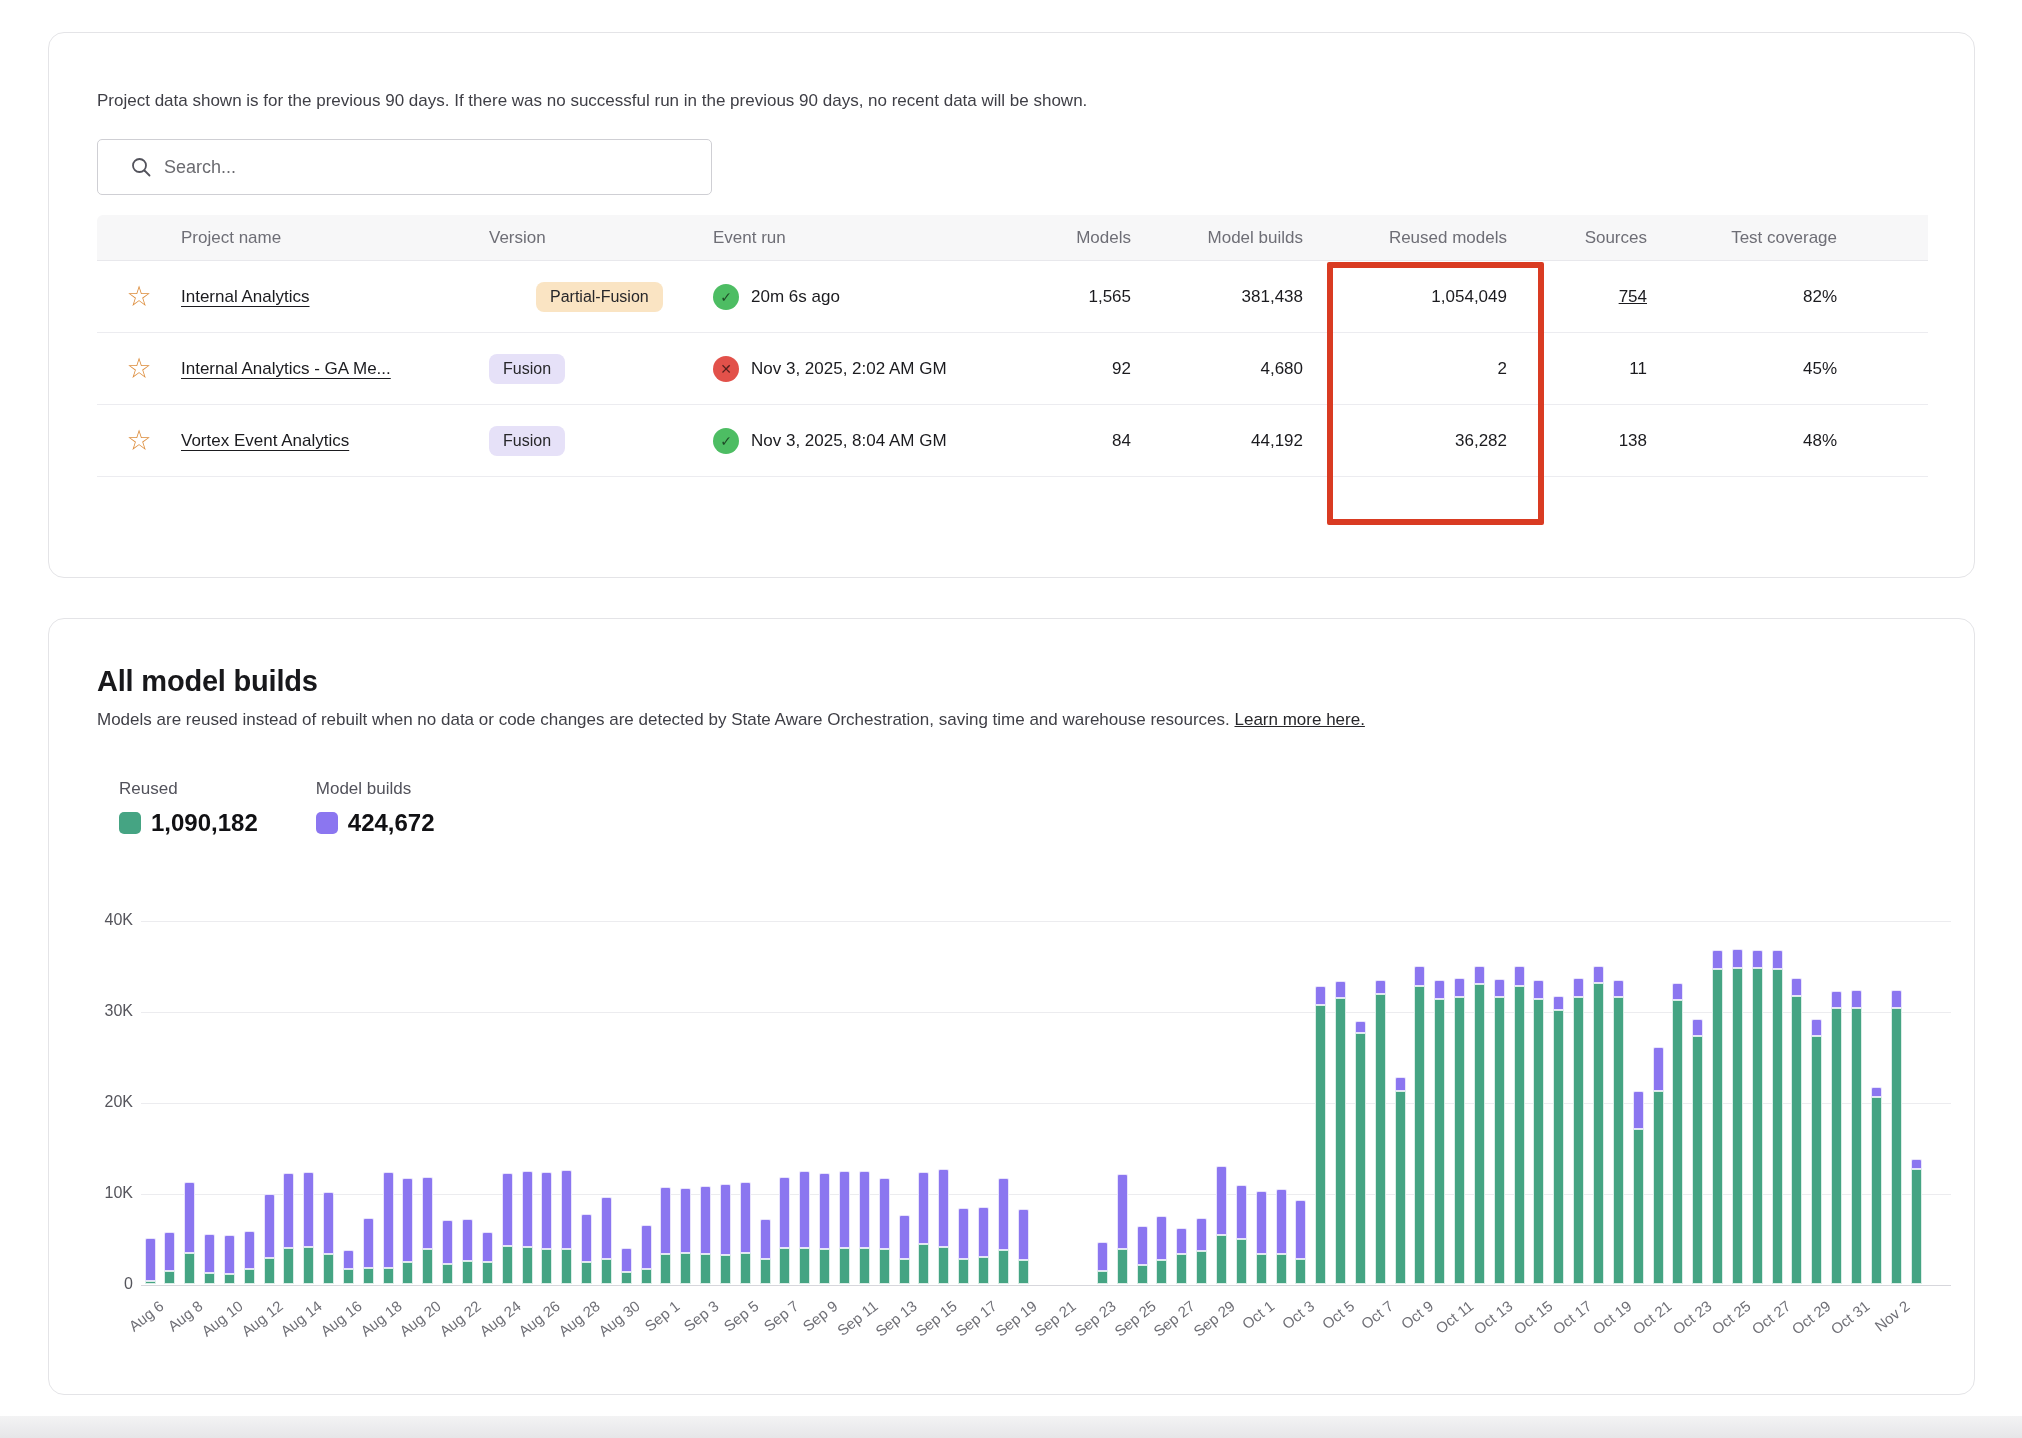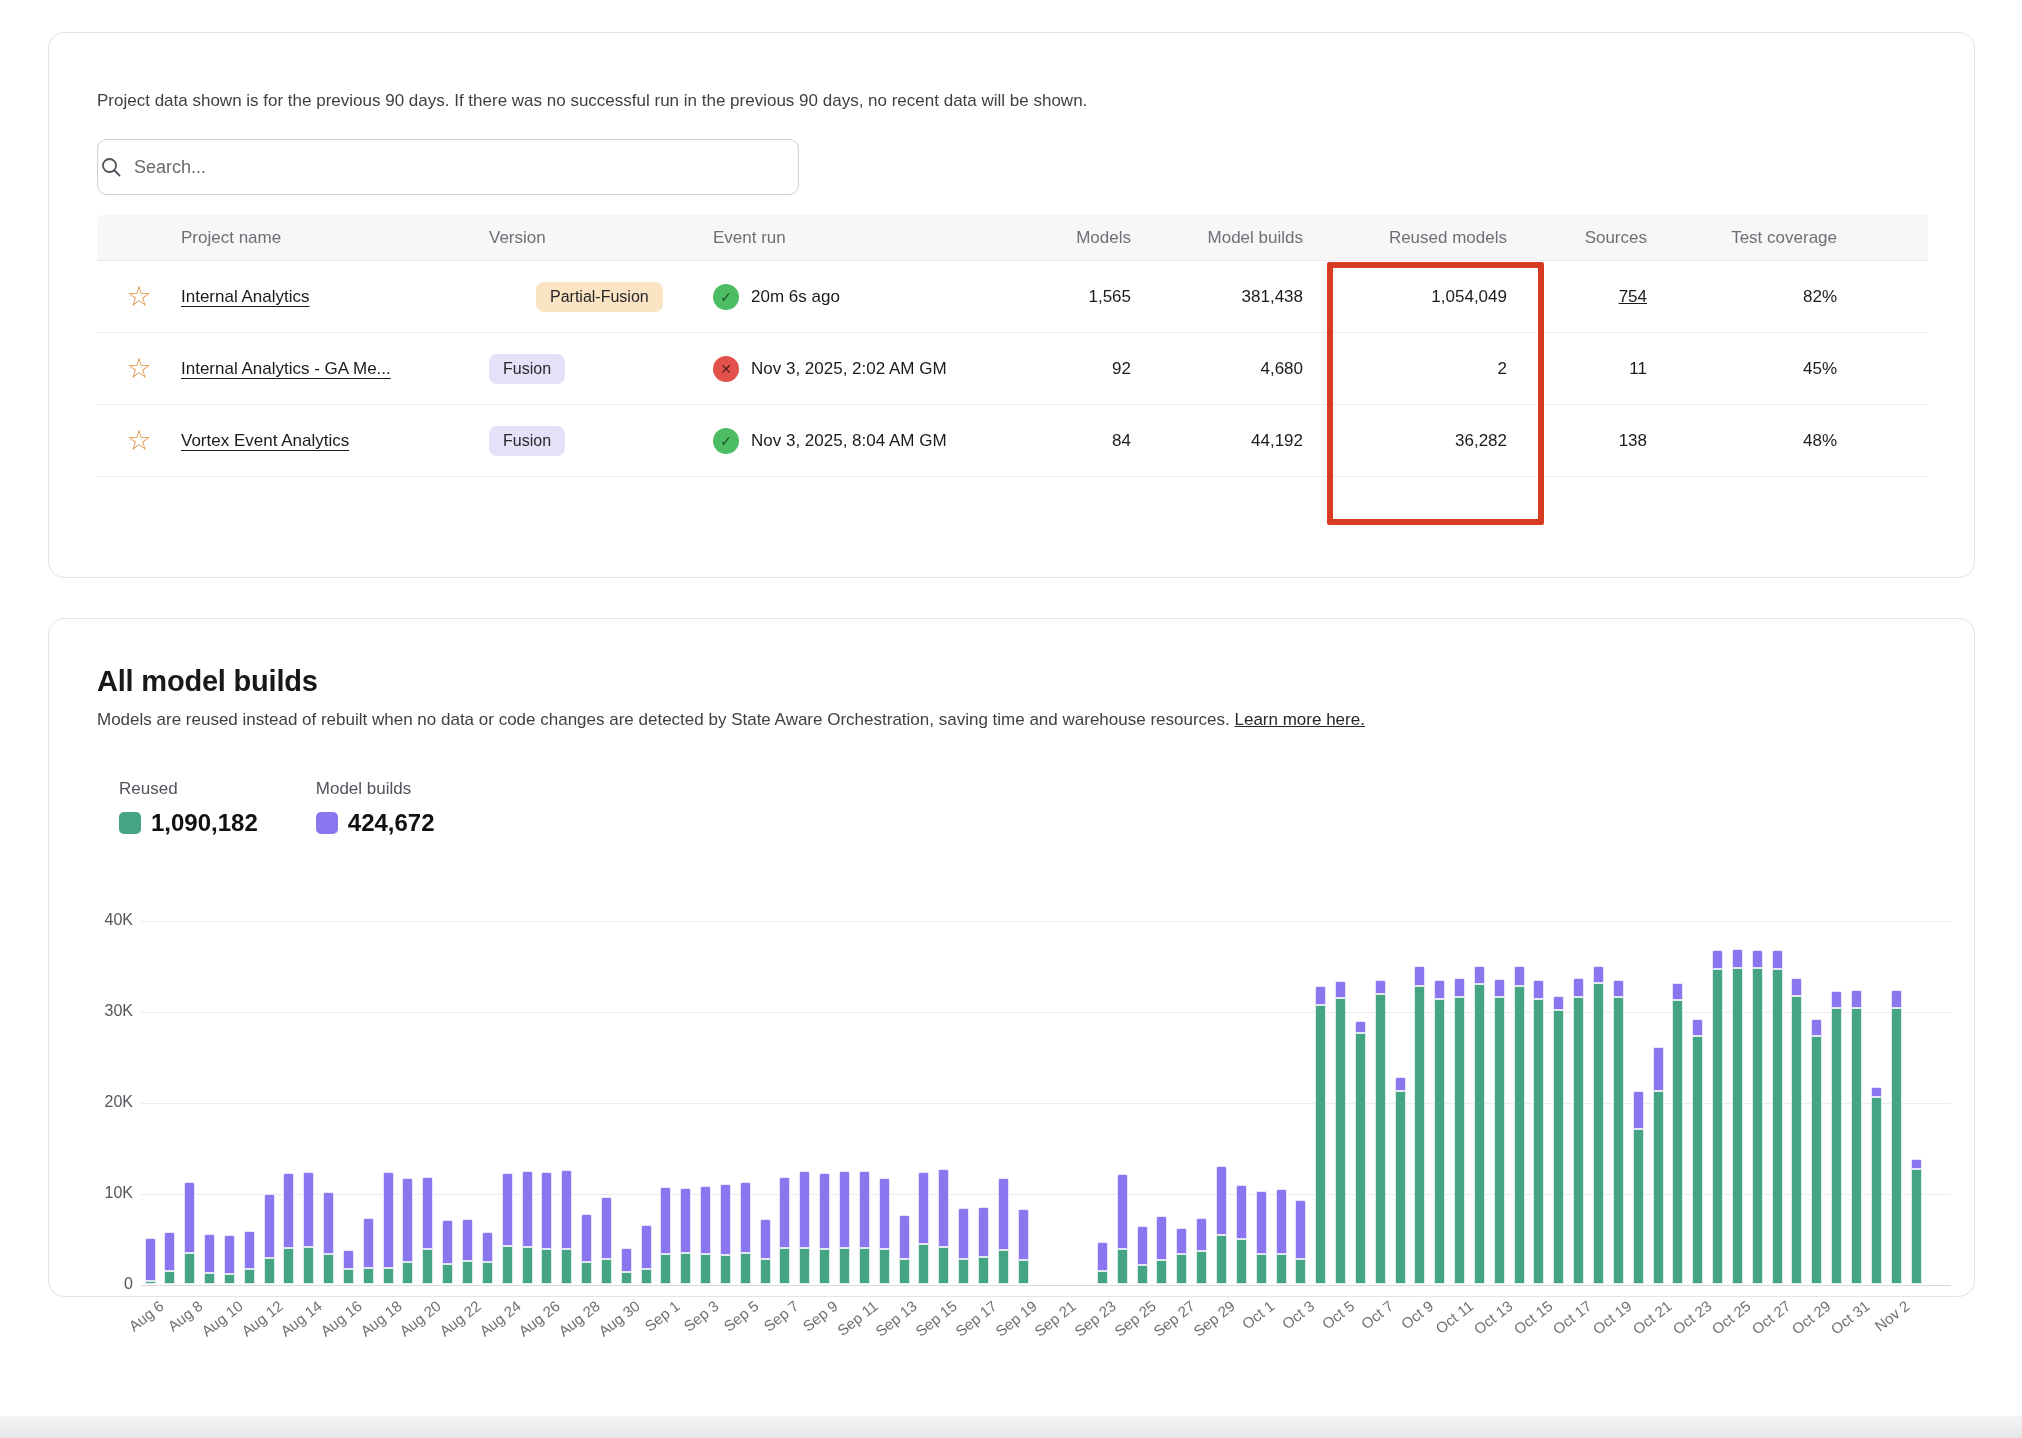--- a/index.html
+++ b/index.html
@@ -3,29 +3,29 @@
 <meta charset="utf-8">
 <style>
   * { margin:0; padding:0; box-sizing:border-box; }
   html,body { background:#ffffff; }
   body { font-family:"Liberation Sans","DejaVu Sans",sans-serif; color:#1b1b1f; }
   .page { position:relative; width:2022px; height:1438px; background:#fff; overflow:hidden; }
 
   .card { position:absolute; left:48px; width:1927px; background:#fff;
           border:1px solid #e4e4e7; border-radius:16px; padding:46px 48px; }
   .card-projects { top:32px; height:546px; }
-  .card-builds   { top:618px; height:679px; }
+  .card-builds   { top:618px; height:777px; }
 
   .card h2 { font-size:29px; font-weight:700; color:#18181b; letter-spacing:-0.2px; }
   .card .desc { margin-top:12px; font-size:17px; color:#3f3f46; }
   .desc a { color:#27272a; font-weight:500; text-decoration:underline; cursor:pointer; }
 
   
-  .searchbox { margin-top:28px; width:702px; height:56px; border:1.5px solid #cfcfd4;
-               border-radius:10px; display:flex; align-items:center; padding:0 2px; gap:12px; }
+  .searchbox { margin-top:28px; width:615px; height:56px; border:1.5px solid #cfcfd4;
+               border-radius:5px; display:flex; align-items:center; padding:0 32px; gap:12px; }
   .searchbox svg { flex:0 0 auto; }
   .searchbox input { border:none; outline:none; font-size:18px; color:#1b1b1f; width:100%;
                      font-family:inherit; background:transparent; }
   .searchbox input::placeholder { color:#6b6b70; }
 
   
   .table { margin-top:20px; width:1831px; overflow:hidden; }
   .trow { display:flex; width:1900px; align-items:center; }
   .thead { height:46px; background:#f7f7f8; border-radius:6px 6px 0 0; border-bottom:1px solid #e8e8ec; }
   .thead .cell { font-size:17px; color:#6e6e76; font-weight:400; }

